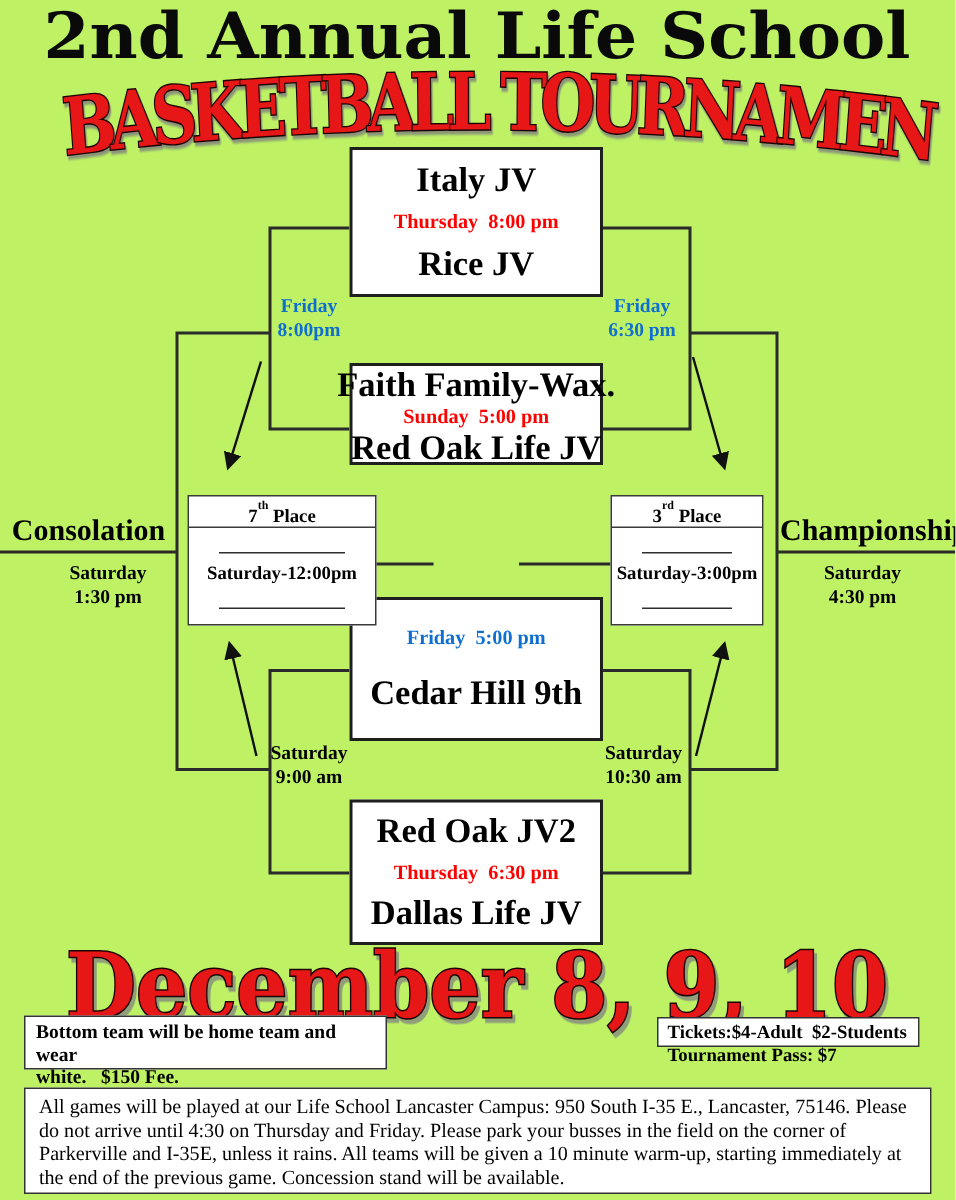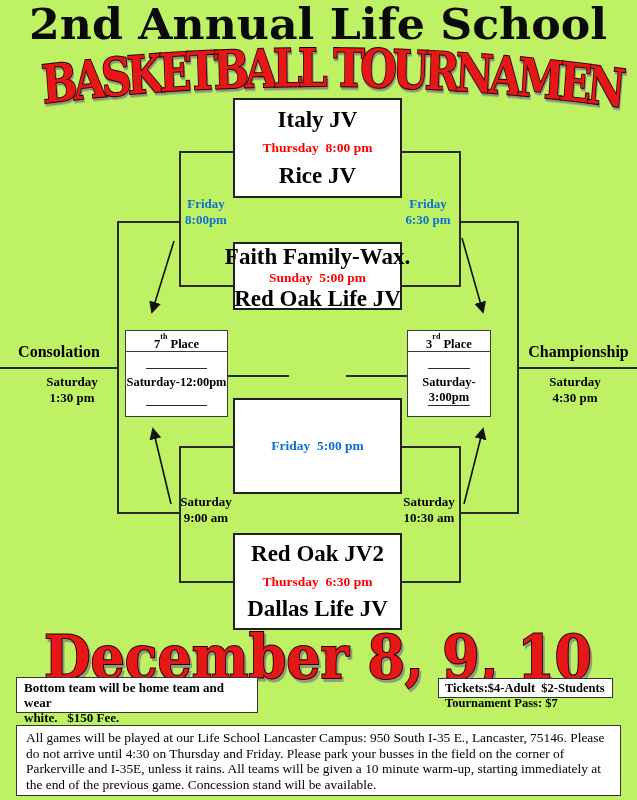--- a/index.html
+++ b/index.html
@@ -18,37 +18,37 @@
     position:absolute;left:233px;width:169px;box-sizing:border-box;
     border:2px solid #1f1f1f;background:#fff;
     display:flex;flex-direction:column;justify-content:space-evenly;align-items:center;
   }
   .team{font-size:23px;font-weight:bold;white-space:pre;}
   .gtime{font-size:13.5px;font-weight:bold;white-space:pre;}
   .gtime.red{color:var(--time_red,#f00);}
   .gtime.blue{color:var(--time_blue,#0e6fd0);}
   
   .placebox{
-    position:absolute;top:330px;width:103px;height:87px;box-sizing:border-box;
+    position:absolute;top:330px;width:126px;height:87px;box-sizing:border-box;
     border:1.5px solid #3a3a3a;background:#fff;
   }
   .placehdr{
     height:20px;line-height:20px;text-align:center;font-size:12.5px;font-weight:bold;
     border-bottom:1.5px solid #3a3a3a;
   }
   .placehdr sup{font-size:8px;position:relative;top:-4px;}
   .bline{position:absolute;left:20px;right:20px;border-top:1.5px solid #2d2d2d;}
   .bline.l1{top:37px;}
   .bline.l2{top:74px;}
   .ptime{position:absolute;top:44px;left:0;right:0;text-align:center;font-size:12.5px;font-weight:bold;}
   
   .lbl{position:absolute;text-align:center;font-weight:bold;}
   .duo{font-size:13px;line-height:15.5px;}
   .blue{color:var(--time_blue,#0e6fd0);text-align:center;}
-  .sidetitle{font-size:16px;}
+  .sidetitle{font-size:20px;}
   
   .notebox{
     position:absolute;box-sizing:border-box;border:1.5px solid #333;background:#fff;
     font-weight:bold;white-space:pre-wrap;
   }
   .footerbox{
     position:absolute;box-sizing:border-box;border:1.5px solid #333;background:#fff;
     font-size:13.4px;line-height:15.6px;font-weight:normal;
   }
 </style>
@@ -98,20 +98,21 @@
   </div>
 
   <div class="gamebox" style="top:242px;height:68px;">
     <div class="team">Faith Family-Wax.</div>
     <div class="gtime red">Sunday  5:00 pm</div>
     <div class="team">Red Oak Life JV</div>
   </div>
 
   <div class="gamebox" style="top:398px;height:96px;">
     <div class="gtime blue">Friday  5:00 pm</div>
+    <div class="team">Cedar Hill 9th</div>
   </div>
 
   <div class="gamebox" style="top:533px;height:97px;">
     <div class="team">Red Oak JV2</div>
     <div class="gtime red">Thursday  6:30 pm</div>
     <div class="team">Dallas Life JV</div>
   </div>
 
   <div class="lbl duo blue" style="left:176px;top:196px;width:60px;">
     <div>Friday</div>
@@ -140,21 +141,21 @@
     <div>Saturday</div>
     <div>4:30 pm</div>
   </div>
 
   <div class="placebox" style="left:125px;">
     <div class="placehdr"><span>7</span><sup>th</sup><span> Place</span></div>
     <div class="bline l1"></div>
     <div class="ptime">Saturday-12:00pm</div>
     <div class="bline l2"></div>
   </div>
-  <div class="placebox" style="left:407px;width:84px;">
+  <div class="placebox" style="left:407px;width:102px;">
     <div class="placehdr"><span>3</span><sup>rd</sup><span> Place</span></div>
     <div class="bline l1"></div>
     <div class="ptime">Saturday-3:00pm</div>
     <div class="bline l2"></div>
   </div>
 
   <svg class="abs" style="top:618px;" width="637" height="80" viewBox="0 0 637 80">
     <text class="fancy redtxt dec-shadow" x="318" y="60" text-anchor="middle" font-size="60" stroke-width="2" textLength="548" lengthAdjust="spacingAndGlyphs">December 8, 9, 10</text>
   </svg>
 

